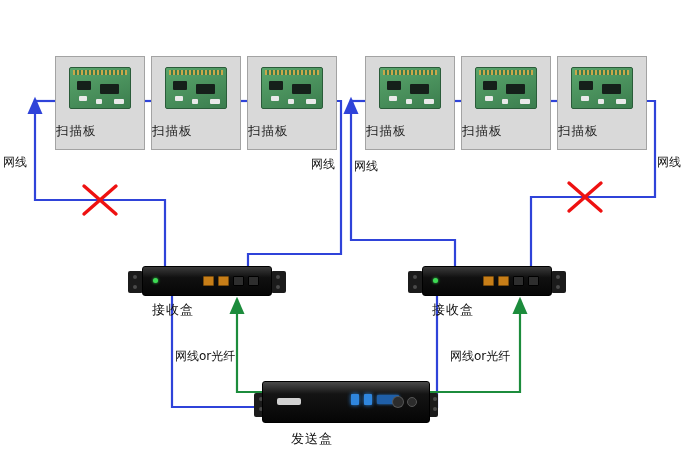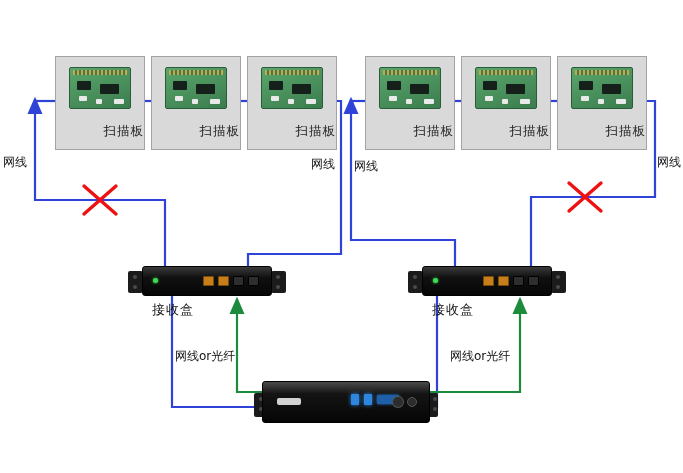--- a/index.html
+++ b/index.html
@@ -29,21 +29,21 @@
     background:repeating-linear-gradient(90deg,#caa84a 0 2px,#3b7d4e 2px 4px);
   }
   .chip{position:absolute;background:#15201a;border-radius:1px;}
   .chip-a{left:7px;top:13px;width:14px;height:9px;}
   .chip-b{left:30px;top:16px;width:19px;height:10px;}
   .pcb-dot{position:absolute;background:#e9e9e9;border-radius:1px;}
   .d1{left:9px;top:28px;width:8px;height:5px;}
   .d2{left:44px;top:31px;width:10px;height:5px;}
   .d3{left:26px;top:31px;width:6px;height:5px;}
   .scan-label{
-    position:absolute;left:0;right:0;bottom:9px;text-align:right;
+    position:absolute;left:0;right:0;bottom:9px;text-align:left;
     font-size:12.5px;color:#1c1c1c;letter-spacing:1px;
   }
 
   
   .receiver{position:absolute;top:264px;width:158px;height:34px;}
   .ear{position:absolute;top:7px;width:15px;height:22px;background:#1b1b1b;border-radius:2px;}
   .ear-l{left:0;}
   .ear-r{right:0;}
   .ear:after{content:"";position:absolute;left:5px;top:4px;width:4px;height:4px;border-radius:50%;background:#4a4a4a;box-shadow:0 10px 0 #4a4a4a;}
   .rec-body{
@@ -216,20 +216,21 @@
     <div class="send-body">
       <div class="logo"></div>
       <div class="display">
         <span class="seg"></span>
         <span class="seg"></span>
         <span class="seg wide"></span>
       </div>
       <div class="knob"></div>
     </div>
   </div>
+  <div class="dev-label" style="left:291px;top:430px;width:110px">发送盒</div>
 
   <span class="cable-label" style="left:3px;top:154px">网线</span>
   <span class="cable-label" style="left:311px;top:156px">网线</span>
   <span class="cable-label" style="left:354px;top:158px">网线</span>
   <span class="cable-label" style="left:657px;top:154px">网线</span>
   <span class="cable-label" style="left:175px;top:348px">网线or光纤</span>
   <span class="cable-label" style="left:450px;top:348px">网线or光纤</span>
 
 </div>
 

